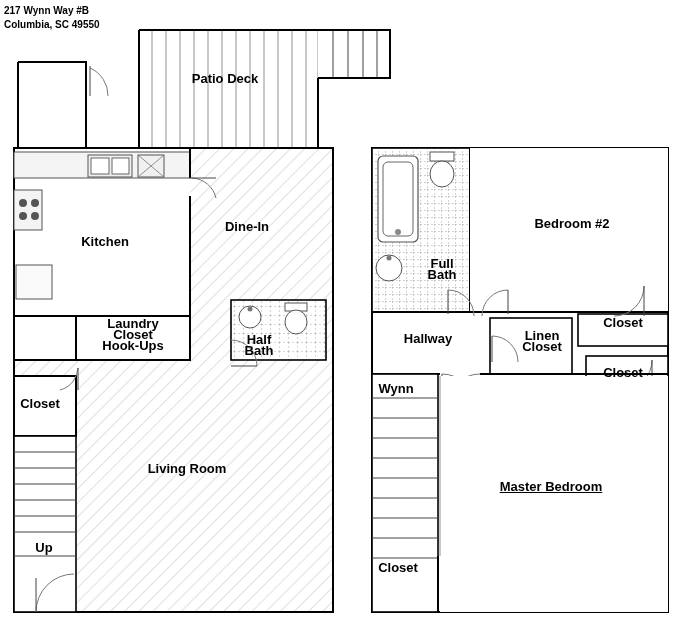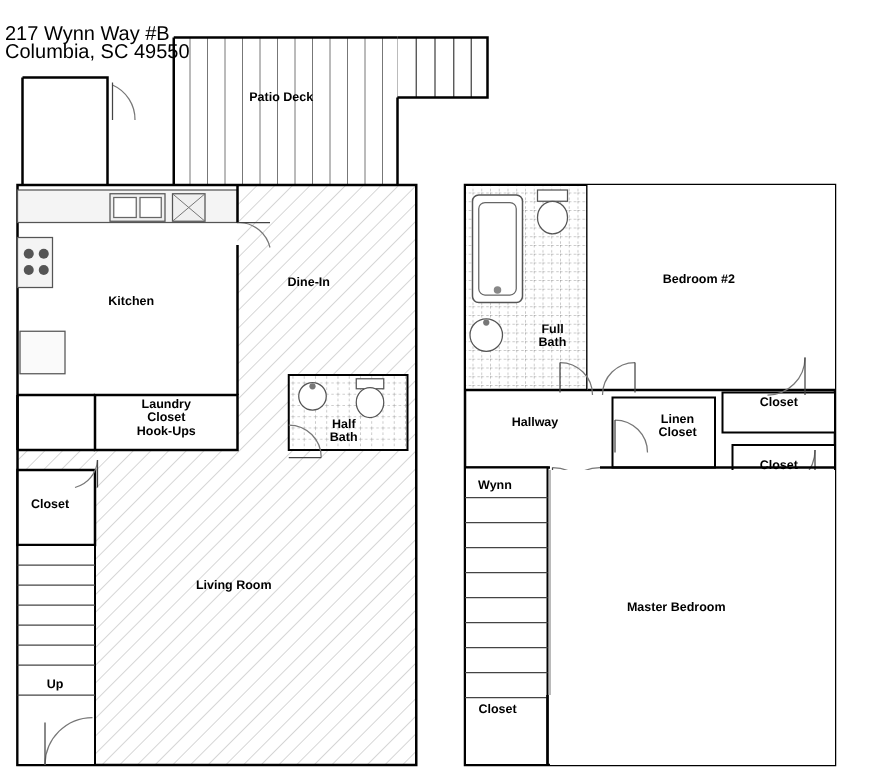--- a/index.html
+++ b/index.html
@@ -13,30 +13,30 @@
   #plan {
     position: relative;
     width: 700px;
     height: 624px;
     background: #ffffff;
     overflow: hidden;
   }
   .addr {
     position: absolute;
     left: 4px;
-    top: 21px;
-    font-size: 16px;
-    font-weight: normal;
+    top: 4px;
+    font-size: 10px;
+    font-weight: bold;
     color: #000;
     line-height: 14px;
     white-space: pre;
   }
   .lbl {
     position: absolute;
-    font-size: 10px;
+    font-size: 13px;
     font-weight: bold;
     color: #000;
     text-align: center;
     line-height: 11px;
     white-space: pre;
   }
   svg.layer {
     position: absolute;
     left: 0;
     top: 0;
@@ -249,31 +249,31 @@
   </svg>
 
   <div class="addr"><span>217 Wynn Way #B</span><br><span>Columbia, SC 49550</span></div>
 
   <div class="lbl" style="left:190px; top:73px; width:70px;">Patio Deck</div>
   <div class="lbl" style="left:70px; top:236px; width:70px;">Kitchen</div>
   <div class="lbl" style="left:212px; top:221px; width:70px;">Dine-In</div>
   <div class="lbl" style="left:88px; top:318px; width:90px;">Laundry
 Closet
 Hook-Ups</div>
-  <div class="lbl" style="left:250px; top:334px; width:50px;">Half
+  <div class="lbl" style="left:234px; top:334px; width:50px;">Half
 Bath</div>
   <div class="lbl" style="left:12px; top:398px; width:56px;">Closet</div>
   <div class="lbl" style="left:142px; top:463px; width:90px;">Living Room</div>
   <div class="lbl" style="left:24px; top:542px; width:40px;">Up</div>
 
   <div class="lbl" style="left:420px; top:226px; width:44px;margin-top:32px;">Full
 Bath</div>
-  <div class="lbl" style="left:492px; top:218px; width:96px;text-align:right;">Bedroom #2</div>
+  <div class="lbl" style="left:524px; top:218px; width:96px;">Bedroom #2</div>
   <div class="lbl" style="left:396px; top:333px; width:64px;">Hallway</div>
   <div class="lbl" style="left:516px; top:330px; width:52px;">Linen
 Closet</div>
   <div class="lbl" style="left:592px; top:317px; width:62px;">Closet</div>
   <div class="lbl" style="left:592px; top:367px; width:62px;">Closet</div>
   <div class="lbl" style="left:374px; top:383px; width:44px;">Wynn</div>
-  <div class="lbl" style="left:486px; top:481px; width:110px;">Master Bedroom</div>
+  <div class="lbl" style="left:496px; top:481px; width:110px;text-decoration:underline;">Master Bedroom</div>
   <div class="lbl" style="left:370px; top:562px; width:56px;">Closet</div>
 
 </div>
 
 </body></html>

